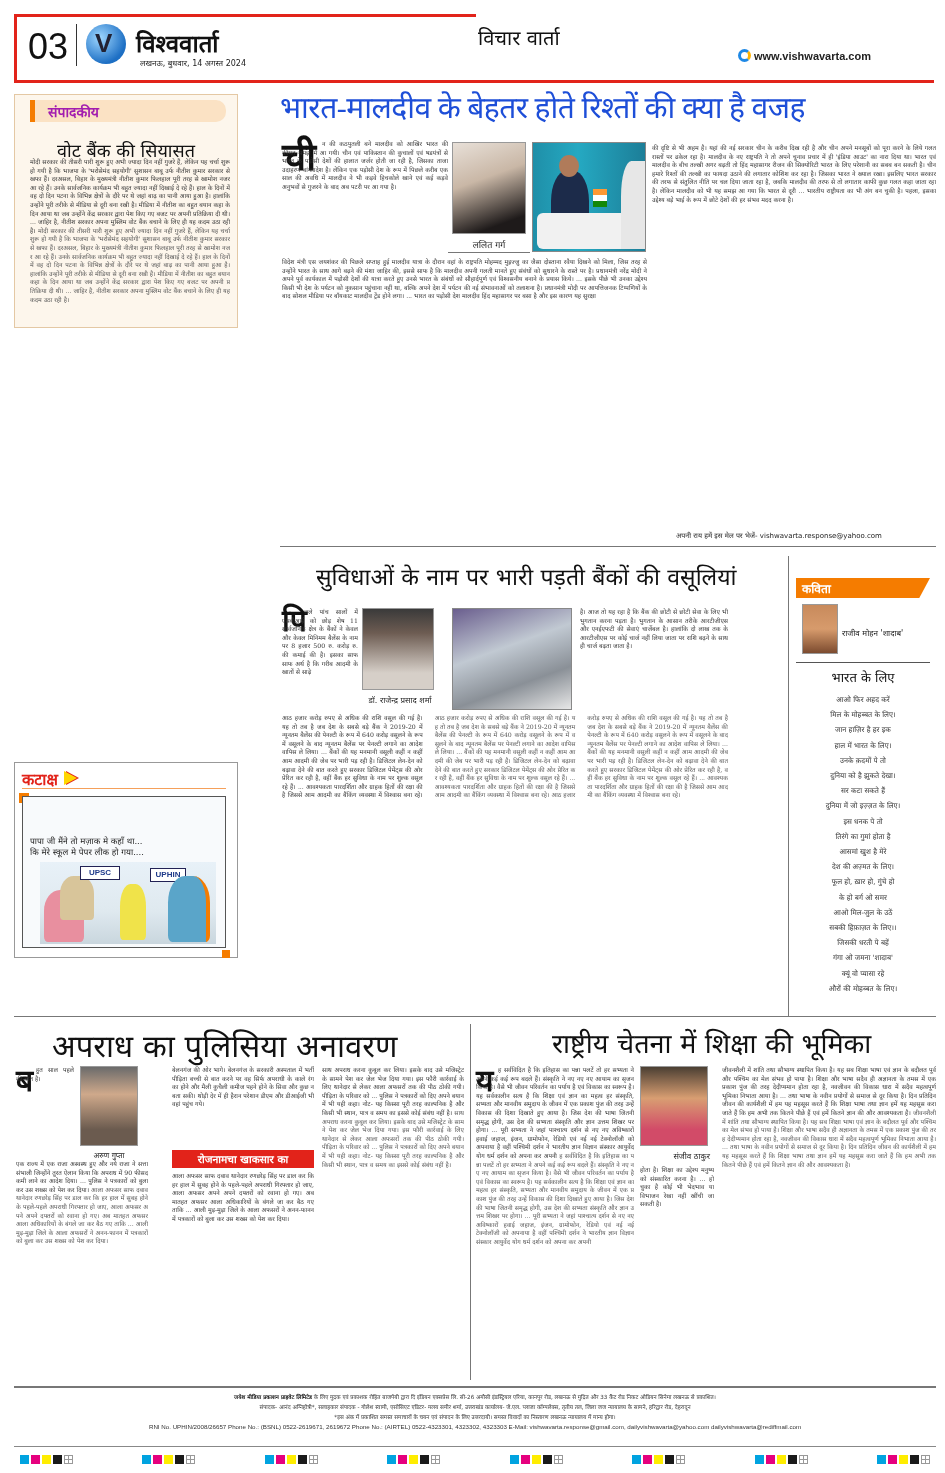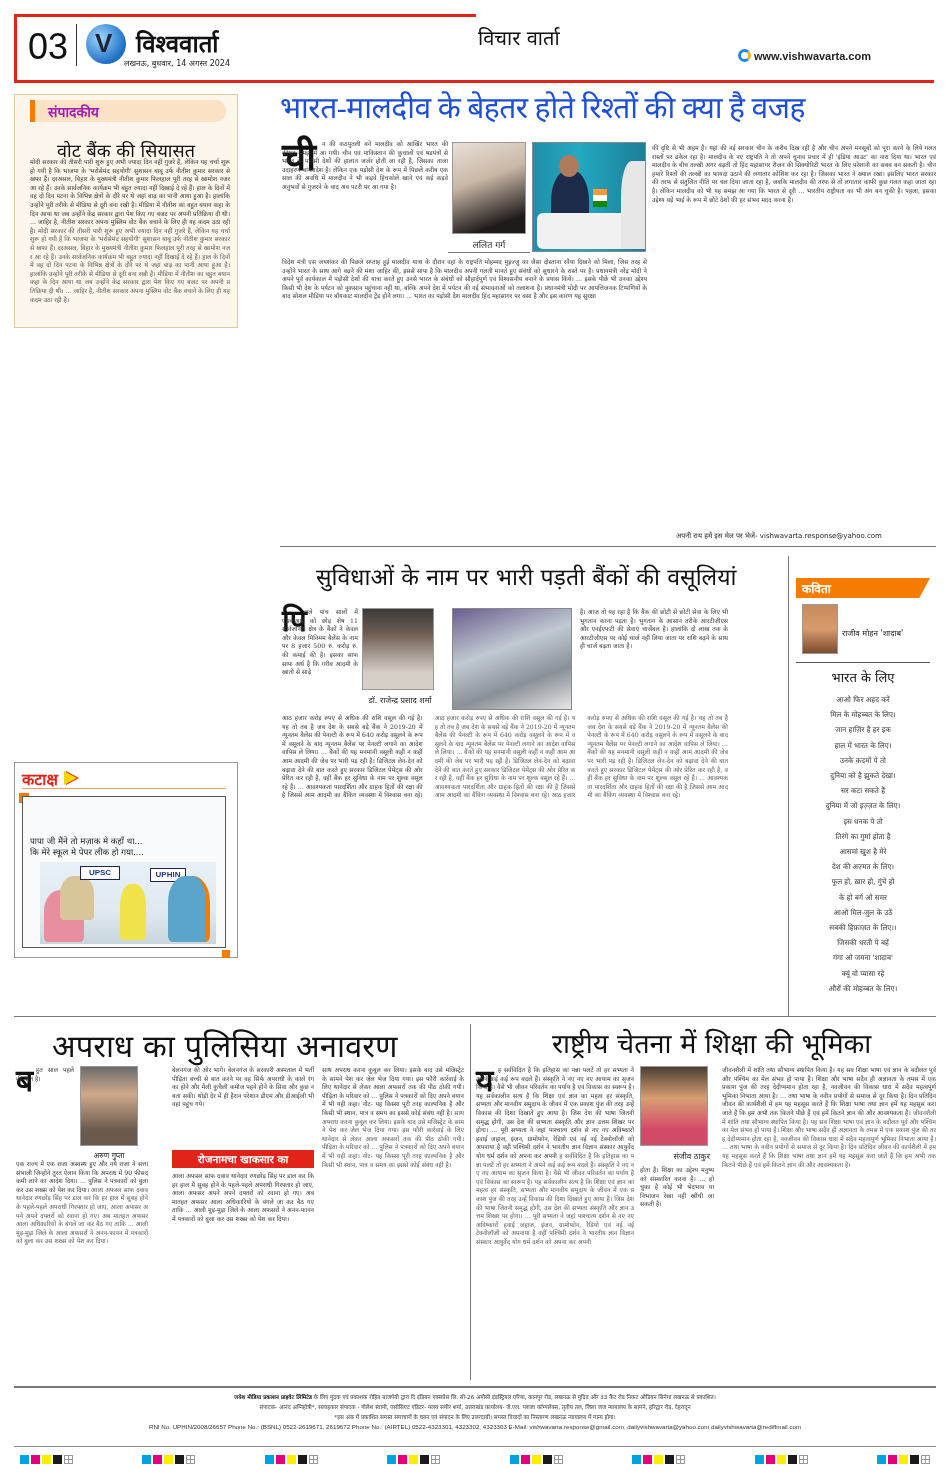--- a/index.html
+++ b/index.html
@@ -8,21 +8,21 @@
   .txt { font-family: "DejaVu Serif", serif; font-size: 6.2px; line-height: 8.6px; color: #333; text-align: justify; overflow: hidden; }
   .filler { color: #555; word-break: break-all; }
 
   
   #masthead-box { left: 14px; top: 14px; width: 462px; height: 68px; border-left: 3px solid #e2231a; border-top: 3px solid #e2231a; }
   #page-number { left: 28px; top: 26px; font-family: "Liberation Sans", sans-serif; font-size: 36px; color: #111; }
   #masthead-divider { left: 76px; top: 24px; width: 1px; height: 42px; background: #333; }
   #logo { left: 86px; top: 24px; width: 40px; height: 40px; border-radius: 50%; background: radial-gradient(circle at 35% 35%, #9fd7ff, #1d6fc4 70%); }
   #logo span { position:absolute; left: 9px; top: 4px; font: bold 26px "Liberation Sans", sans-serif; color:#223; }
   #paper-name { left: 136px; top: 26px; font: bold 24px "DejaVu Sans", sans-serif; color: #111; }
-  #dateline { left: 124px; top: 57px; font-size: 8px; color: #222; }
+  #dateline { left: 140px; top: 57px; font-size: 8px; color: #222; }
   #section-name { left: 478px; top: 24px; font-size: 20px; color: #111; }
   #website { left: 754px; top: 50px; font: bold 11px "Liberation Sans", sans-serif; color: #222; }
   #ie-icon { left: 738px; top: 49px; width: 13px; height: 13px; border-radius: 50%; border: 3px solid #1e88e5; border-right-color: #ffb300; }
   #masthead-rule { left: 14px; top: 80px; width: 920px; height: 3px; background: #e2231a; }
 
   
   #editorial-box { left: 14px; top: 94px; width: 224px; height: 234px; border: 1px solid #e4c8a4; background: #fdf6ec; }
   #editorial-label-bar { left: 30px; top: 100px; width: 196px; height: 22px; background: #fbe2c4; border-radius: 0 10px 10px 0; }
   #editorial-label-accent { left: 30px; top: 100px; width: 5px; height: 22px; background: #f57c00; }
   #editorial-label { left: 48px; top: 102px; font-size: 14px; color: #a21caf; font-weight: bold; }

